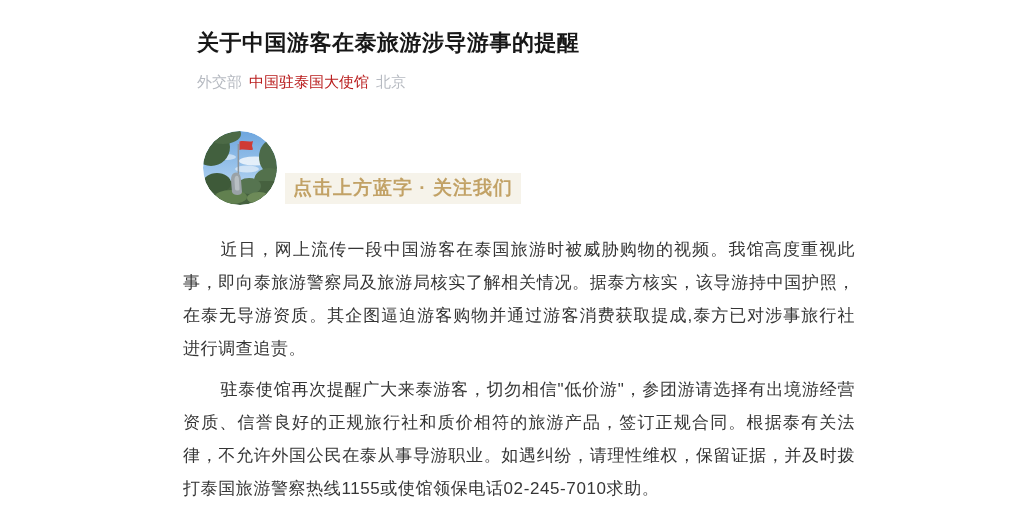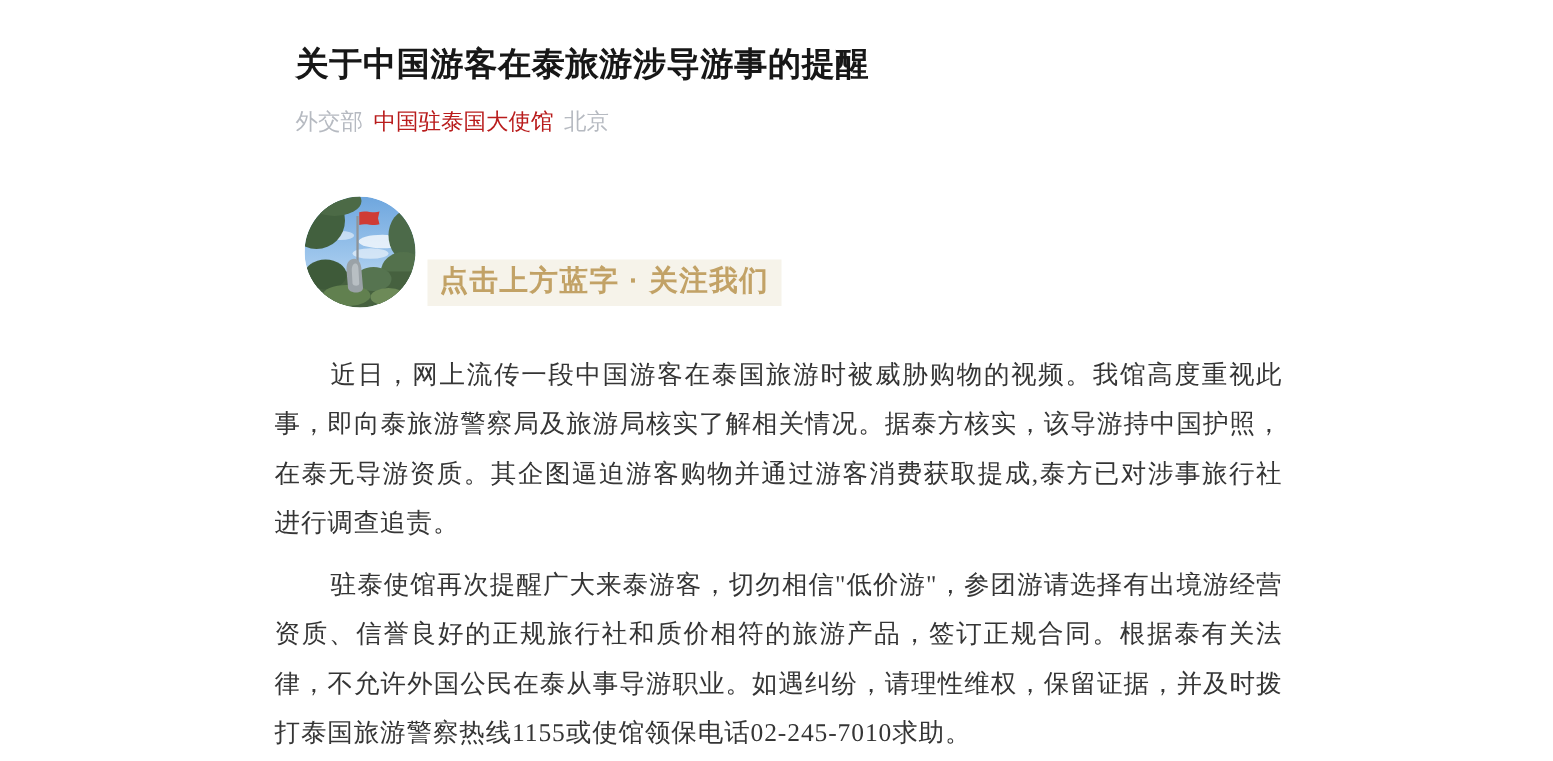--- a/index.html
+++ b/index.html
@@ -67,21 +67,20 @@
     margin-top: 28px;
     font-size: 17px;
     line-height: 33px;
     color: #353535;
     text-align: justify;
     letter-spacing: 0.6px;
   }
   .content p {
     margin: 0 0 8px 0;
     text-indent: 2.2em;
-    font-family: Liberation Serif, serif;
   }
 </style>
 </head>
 <body>
 
 <main class="article">
 
   <h1 class="title">关于中国游客在泰旅游涉导游事的提醒</h1>
 
   <div class="meta">

